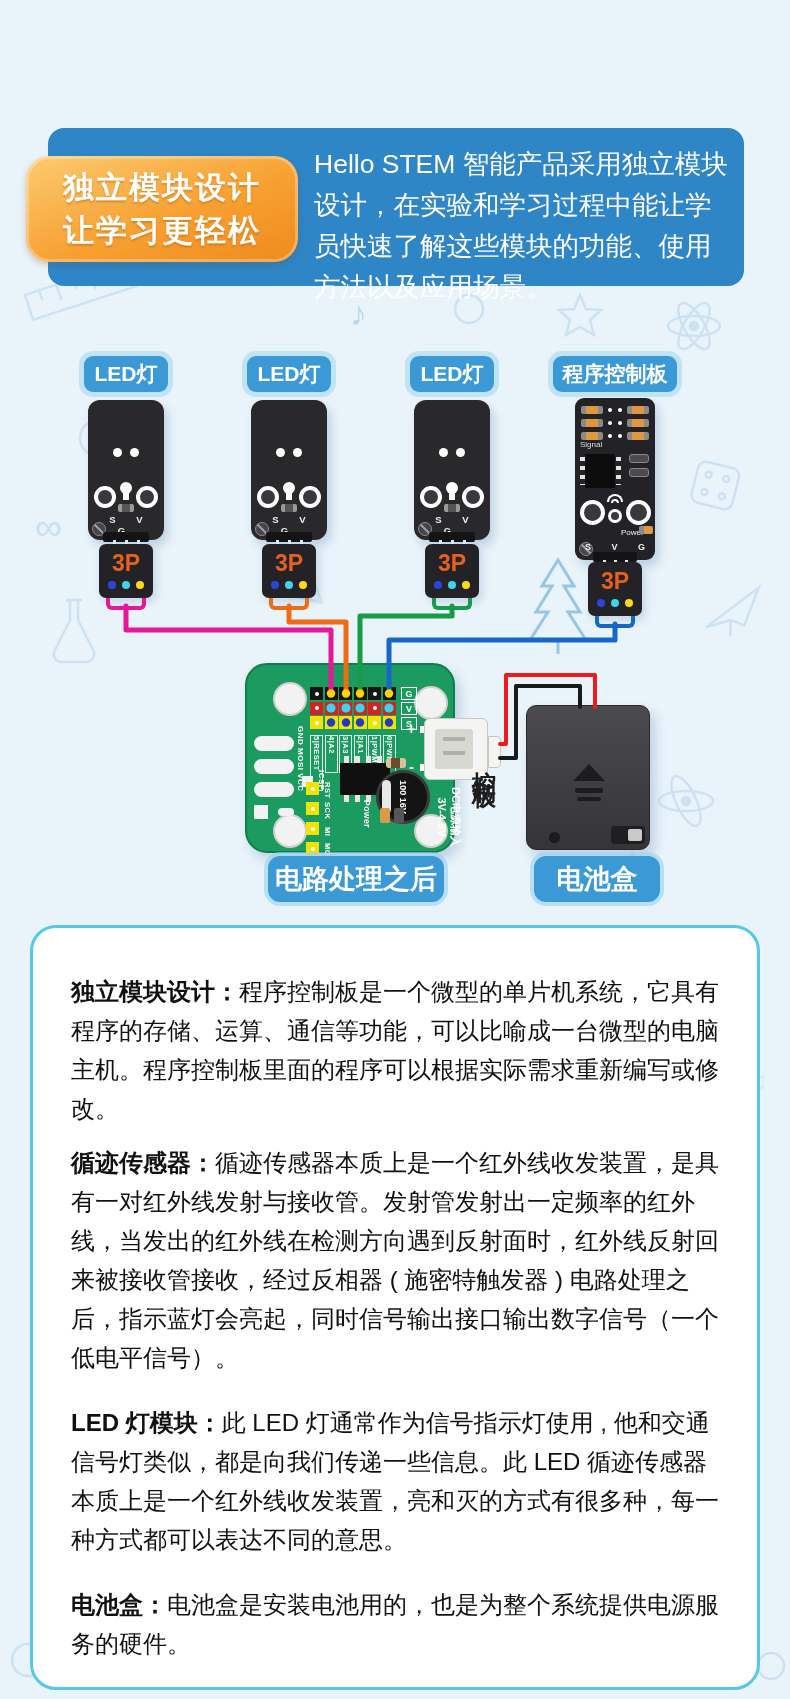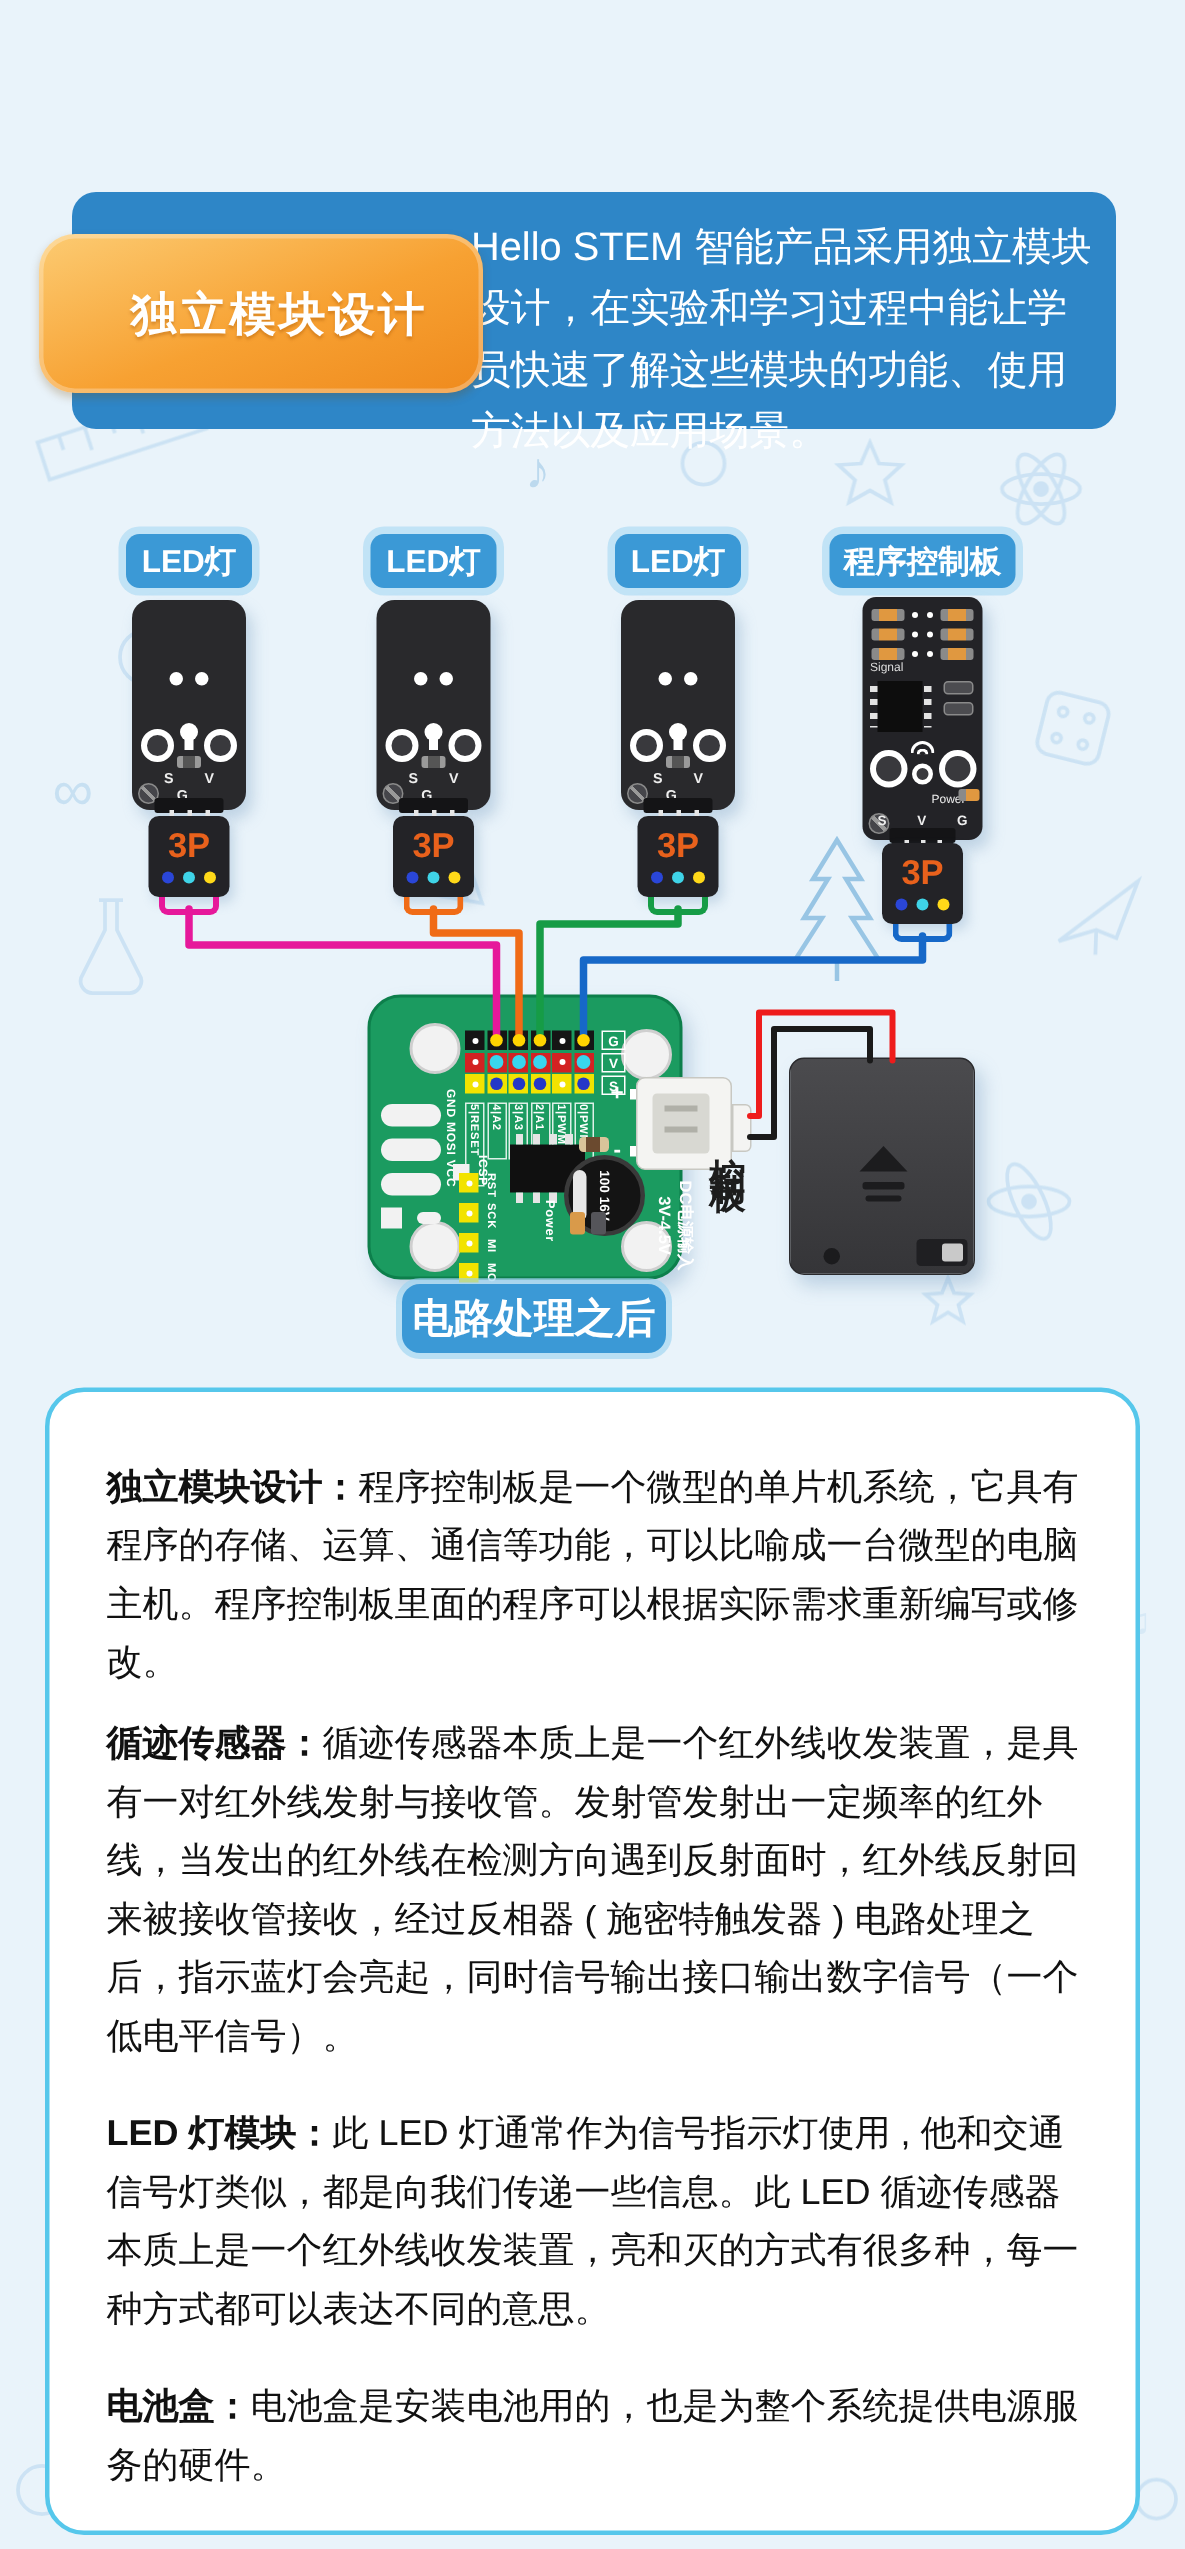--- a/index.html
+++ b/index.html
@@ -5,21 +5,21 @@
   html,body{margin:0;padding:0;}
   body{font-family:"Liberation Sans","DejaVu Sans",sans-serif;}
   #stage{position:relative;width:790px;height:1699px;background:#e9f3fa;overflow:hidden;}
   .abs{position:absolute;}
 
   
   .hdr{left:48px;top:128px;width:696px;height:158px;background:#2e86c7;border-radius:16px;}
   .hdr-badge{left:26px;top:156px;width:272px;height:106px;border-radius:24px;
     background:linear-gradient(160deg,#fccb72 0%,#f7a132 55%,#ef8a1d 100%);
     box-shadow:inset 0 0 0 3px rgba(255,255,255,.28), 0 3px 6px rgba(120,70,0,.25);
-    display:flex;flex-direction:column;align-items:center;justify-content:center;padding-left:24px;}
+    display:flex;flex-direction:column;align-items:center;justify-content:center;}
   .hdr-badge div{color:#fff;font-weight:bold;font-size:31px;line-height:43px;letter-spacing:2px;
     text-shadow:0 2px 2px rgba(160,80,0,.35);}
   .hdr-text{left:314px;top:144px;width:422px;color:#fff;font-size:26.5px;line-height:41px;}
 
   
   .badge{background:#3b99d6;border-radius:9px;color:#fff;font-weight:bold;text-align:center;
     box-shadow:0 0 0 5px rgba(160,213,242,.55);display:flex;align-items:center;justify-content:center;}
   .badge.small{height:36px;font-size:21px;top:356px;}
   .badge.big{height:46px;font-size:27px;top:856px;border-radius:12px;box-shadow:0 0 0 4px rgba(151,210,240,.6);}
 
@@ -192,20 +192,21 @@
           <path d="M30 80v14"></path>
         </g>
     </g>
   </svg>
 
   <div class="abs hdr">
     <div class="abs hdr-text" style="left:266px;top:16px;">Hello STEM 智能产品采用独立模块设计，在实验和学习过程中能让学员快速了解这些模块的功能、使用方法以及应用场景。</div>
   </div>
   <div class="abs hdr-badge">
     <div>独立模块设计</div>
+    <div>让学习更轻松</div>
   </div>
 
   <div class="abs badge small" style="left:84px;width:84px;">LED灯</div>
   <div class="abs badge small" style="left:247px;width:84px;">LED灯</div>
   <div class="abs badge small" style="left:410px;width:84px;">LED灯</div>
   <div class="abs badge small" style="left:553px;width:124px;">程序控制板</div>
 
   <div class="module" style="left:88px;">
     <div class="mbody"></div>
     <div class="leddot" style="left:25px;"></div>
@@ -441,20 +442,21 @@
         <circle cx="360" cy="708" r="4.6" fill="#38d6ee"></circle>
         <circle cx="389" cy="708" r="4.6" fill="#38d6ee"></circle>
       <circle cx="331" cy="722.5" r="4.2" fill="#2438c8"></circle>
         <circle cx="346" cy="722.5" r="4.2" fill="#2438c8"></circle>
         <circle cx="360" cy="722.5" r="4.2" fill="#2438c8"></circle>
         <circle cx="389" cy="722.5" r="4.2" fill="#2438c8"></circle>
     </g>
   </svg>
 
   <div class="abs badge big" style="left:268px;width:176px;">电路处理之后</div>
+  <div class="abs badge big" style="left:534px;width:126px;">电池盒</div>
 
   <div class="abs infobox">
     <p><b>独立模块设计：</b><span>程序控制板是一个微型的单片机系统，它具有程序的存储、运算、通信等功能，可以比喻成一台微型的电脑主机。程序控制板里面的程序可以根据实际需求重新编写或修改。</span></p>
     <p><b>循迹传感器：</b><span>循迹传感器本质上是一个红外线收发装置，是具有一对红外线发射与接收管。发射管发射出一定频率的红外线，当发出的红外线在检测方向遇到反射面时，红外线反射回来被接收管接收，经过反相器 ( 施密特触发器 ) 电路处理之后，指示蓝灯会亮起，同时信号输出接口输出数字信号（一个低电平信号）。</span></p>
     <p class="gap"><b>LED 灯模块：</b><span>此 LED 灯通常作为信号指示灯使用 , 他和交通信号灯类似，都是向我们传递一些信息。此 LED 循迹传感器本质上是一个红外线收发装置，亮和灭的方式有很多种，每一种方式都可以表达不同的意思。</span></p>
     <p class="gap"><b>电池盒：</b><span>电池盒是安装电池用的，也是为整个系统提供电源服务的硬件。</span></p>
   </div>
 
 </div>
 

